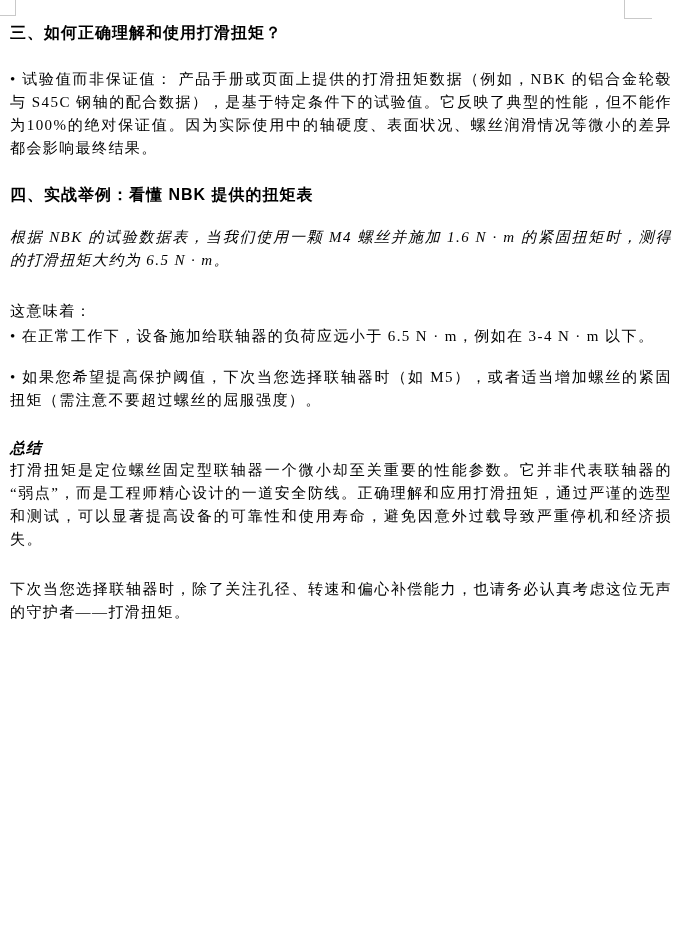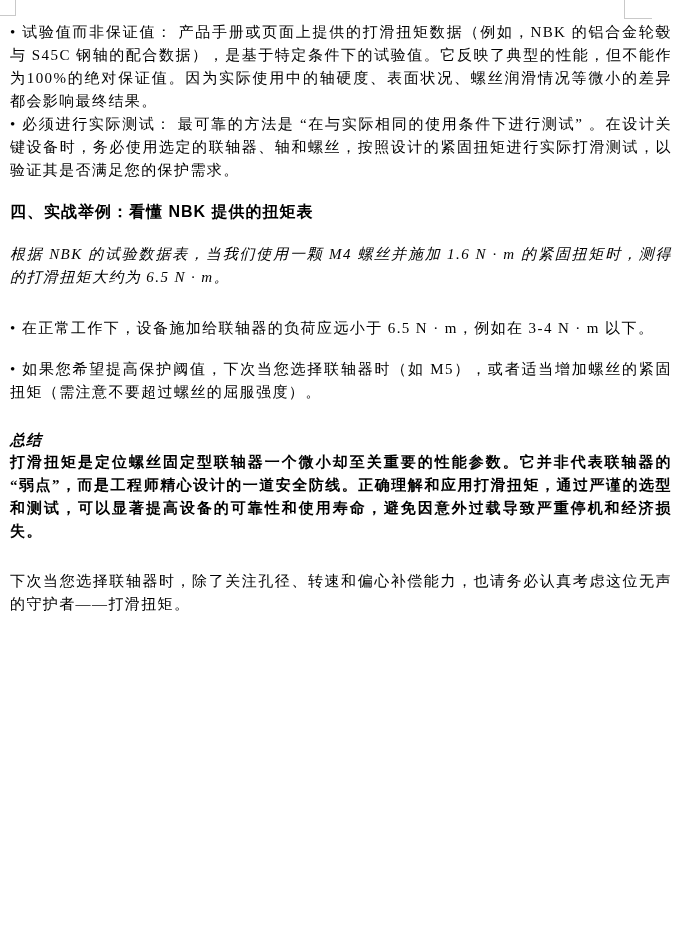--- a/index.html
+++ b/index.html
@@ -54,47 +54,48 @@
     letter-spacing: 1px;
     color: #000000;
   }
   .hd-small { font-size: 15px; font-style: italic; }
   .u { text-decoration: underline; text-underline-offset: 2px; }
   .mb0  { margin-bottom: 0; }
   .mb2  { margin-bottom: 2px; }
   .mb18 { margin-bottom: 18px; }
   .mb20 { margin-bottom: 20px; }
   .mb22 { margin-bottom: 22px; }
-  .mb23 { }
+  .mb23 { margin-bottom: 23px; }
   .mb24 { margin-bottom: 24px; }
   .mb26 { margin-bottom: 26px; }
-  .mb27 { margin-bottom: 27px; font-weight: bold; }
+  .mb27 { margin-bottom: 27px; }
   .mb28 { margin-bottom: 28px; font-style: italic; }
 </style>
 </head>
 <body>
 
 <main class="page">
 
   <div class="mark-tl"></div>
   <div class="mark-tr"></div>
 
   <section class="content">
 
+    <h2 class="hd mb24">三、如何正确理解和使用打滑扭矩？</h2>
 
     <p class="para mb23">• 试验值而非保证值： 产品手册或页面上提供的打滑扭矩数据（例如，NBK 的铝合金轮毂与 S45C 钢轴的配合数据），是基于特定条件下的试验值。它反映了典型的性能，但不能作为100%的绝对保证值。因为实际使用中的轴硬度、表面状况、螺丝润滑情况等微小的差异都会影响最终结果。</p>
 
-    <p class="para mb18">• 必须进行实际测试： 最可靠的方法是 “在与实际相同的使用条件下进行测试” 。在设计关键设备时，务必使用选定的联轴器、轴和螺丝，按照设计的紧固扭矩进行实际打滑测试，以验证其是否满足您的保护需求。</p>
 
 
     <h2 class="hd mb20">四、实战举例：看懂 NBK 提供的扭矩表</h2>
 
 
     <p class="para mb28">根据 NBK 的试验数据表，当我们使用一颗 M4 螺丝并施加 1.6 N · m 的紧固扭矩时，测得的打滑扭矩大约为 6.5 N · m。</p>
 
+    <p class="para mb2">这意味着：</p>
 
     <p class="para mb18">• 在正常工作下，设备施加给联轴器的负荷应远小于 6.5 N · m，例如在 3-4 N · m 以下。</p>
 
 
     <p class="para mb24">• 如果您希望提高保护阈值，下次当您选择联轴器时（如 M5），或者适当增加螺丝的紧固扭矩（需注意不要超过螺丝的屈服强度）。</p>
 
     <h3 class="hd hd-small mb0">总结</h3>
 
     <p class="para mb27">打滑扭矩是定位螺丝固定型联轴器一个微小却至关重要的性能参数。它并非代表联轴器的“弱点”，而是工程师精心设计的一道安全防线。正确理解和应用打滑扭矩，通过严谨的选型和测试，可以显著提高设备的可靠性和使用寿命，避免因意外过载导致严重停机和经济损失。</p>
 

